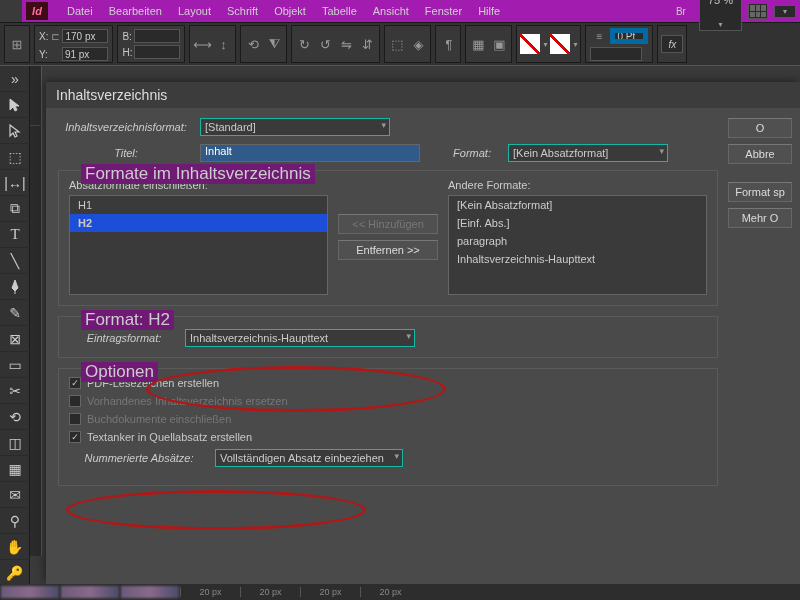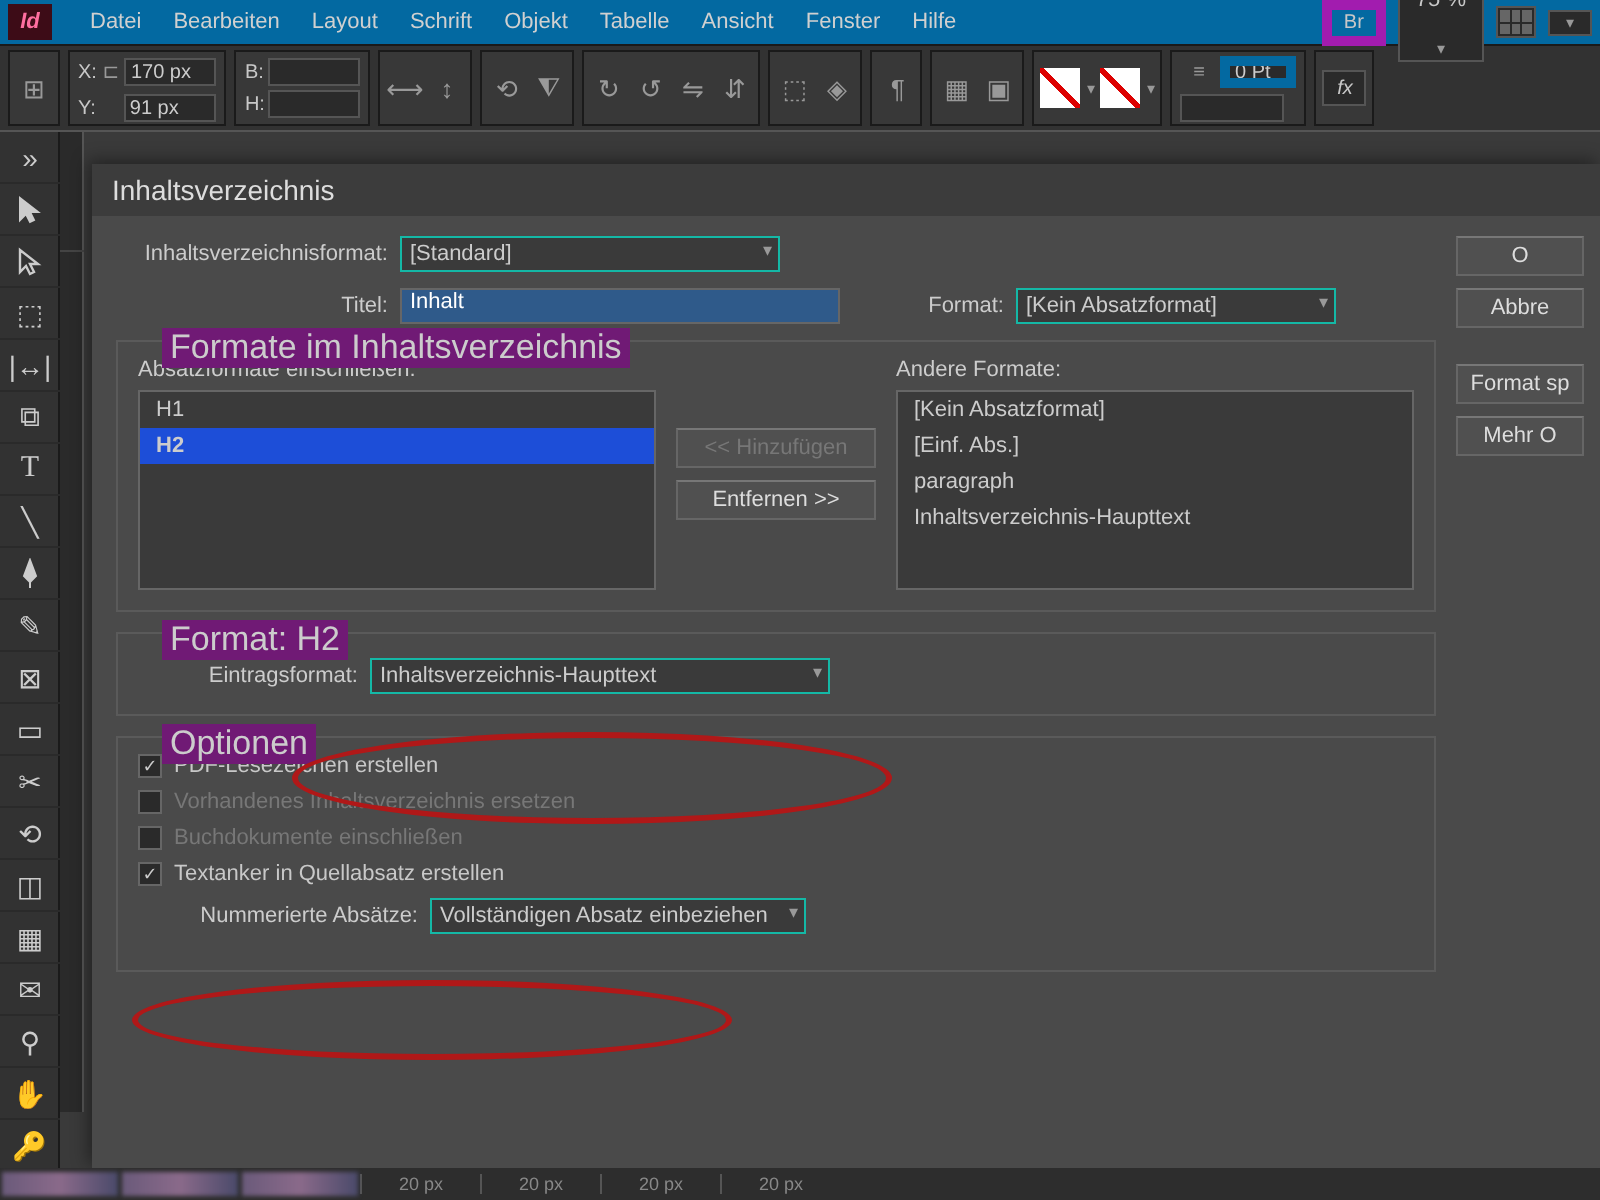--- a/index.html
+++ b/index.html
@@ -1,24 +1,24 @@
 <!DOCTYPE html>
 <html><head>
 <meta charset="utf-8">
 <style>
 * { margin: 0; padding: 0; box-sizing: border-box; font-family: "Segoe UI", Tahoma, sans-serif; }
 body { background: #3a3a3a; color: #c8c8c8; font-size: 11px; width: 800px; height: 600px; overflow: hidden; position: relative; }
 
 
-.app-bar { height: 22px; background: #0369a1; display: flex; align-items: center; padding: 0 4px; gap: 4px; }
+.app-bar { height: 22px; background: #a21caf; display: flex; align-items: center; padding: 0 4px; gap: 4px; margin-left: 22px; }
 .app-logo { width: 22px; height: 18px; background: #3d0c17; color: #ff6fa0; display: flex; align-items: center; justify-content: center; font-weight: bold; font-size: 11px; font-style: italic; }
 .menu { display: flex; gap: 2px; margin-left: 8px; }
 .menu-item { padding: 3px 7px; color: #d0d0d0; cursor: default; }
 .menu-right { margin-left: auto; display: flex; gap: 6px; align-items: center; }
-.br-box { border: 5px solid #a21caf; padding: 1px 6px; font-size: 10px; }
+.br-box { border: 1px solid #a21caf; padding: 1px 6px; font-size: 10px; }
 .zoom-box { background: #2a2a2a; border: 1px solid #555; padding: 1px 8px; display: flex; align-items: center; gap: 14px; flex-direction: column; }
 .chev { font-size: 8px; color: #999; }
 .grid-icon { width: 20px; height: 16px; background: #2a2a2a; border: 1px solid #555; display: grid; grid-template-columns: repeat(3, 1fr); grid-template-rows: repeat(2, 1fr); gap: 1px; padding: 1px; }
 .grid-icon span { background: #666; }
 
 
 .ctrl-bar { height: 44px; background: #323232; border-top: 1px solid #1a1a1a; border-bottom: 1px solid #555; display: flex; align-items: center; padding: 0 4px; gap: 4px; }
 .ctrl-group { height: 38px; border: 1px solid #1a1a1a; background: #383838; display: flex; flex-direction: column; justify-content: center; padding: 0 4px; gap: 2px; }
 .xy-row { display: flex; align-items: center; gap: 2px; font-size: 10px; }
 .xy-row input { width: 46px; height: 14px; background: #2a2a2a; border: 1px solid #555; color: #ccc; font-size: 10px; padding: 0 2px; }
@@ -42,21 +42,21 @@
 
 
 .dialog { position: absolute; left: 46px; top: 82px; right: 0; bottom: 16px; background: #4a4a4a; box-shadow: -2px -2px 8px rgba(0,0,0,.4); }
 .dlg-title { height: 26px; background: #3c3c3c; display: flex; align-items: center; padding: 0 10px; font-size: 14px; color: #ddd; }
 .dlg-body { padding: 10px 12px; display: flex; gap: 10px; }
 .dlg-main { flex: 1; }
 .dlg-side { width: 60px; display: flex; flex-direction: column; gap: 6px; }
 .side-btn { width: 64px; height: 20px; background: #505050; border: 1px solid #666; border-top-color: #777; color: #ddd; font-size: 11px; text-align: center; line-height: 18px; overflow: hidden; }
 
 .row { display: flex; align-items: center; gap: 6px; margin-bottom: 8px; }
-.lbl { text-align: right; color: #ccc; font-size: 11px; }
+.lbl { text-align: center; color: #ccc; font-size: 11px; font-style: italic; }
 .dd { height: 18px; background: #3a3a3a; border: 1px solid #14b8a6; display: flex; align-items: center; padding: 0 4px; color: #ccc; font-size: 11px; position: relative; }
 .dd::after { content: '▾'; position: absolute; right: 3px; top: 1px; font-size: 9px; color: #999; }
 .txt-in { height: 18px; background: #2a2a2a; border: 1px solid #666; padding: 0 4px; color: #fff; font-size: 11px; }
 .txt-in.sel { background: #2f5a8a; }
 
 .fieldset { border: 1px solid #5a5a5a; padding: 8px 10px 10px; margin-bottom: 10px; position: relative; }
 .fieldset .legend { position: absolute; top: -7px; left: 22px; background: #701a75; padding: 0 4px; font-size: 17px; color: #ccc; }
 
 .two-col { display: flex; gap: 10px; }
 .col { flex: 1; }

